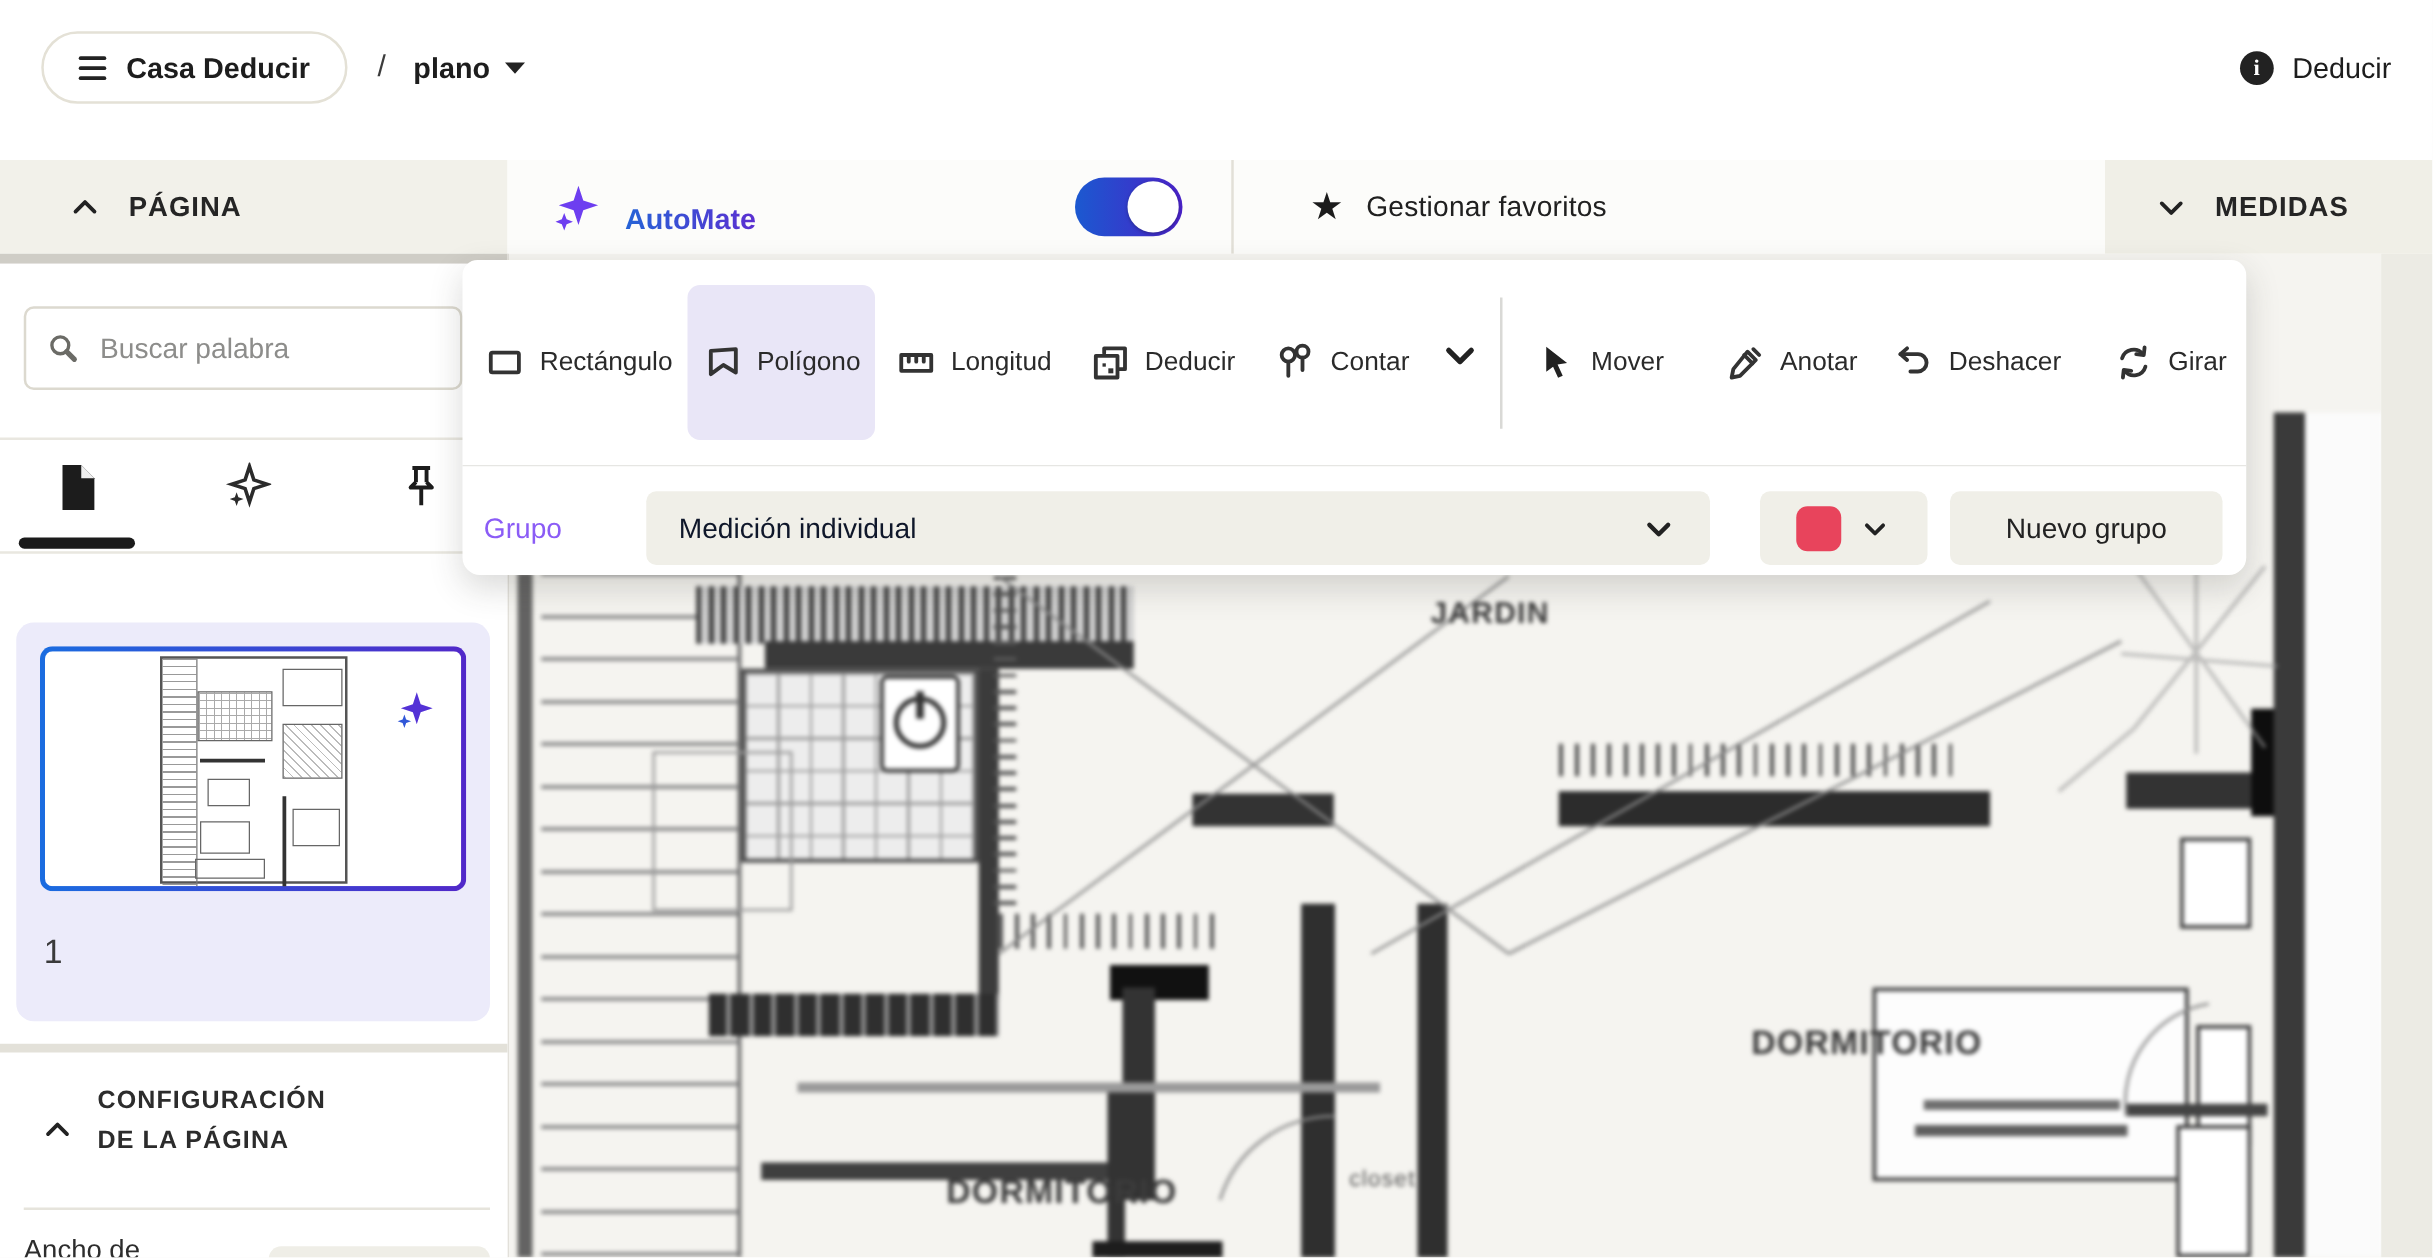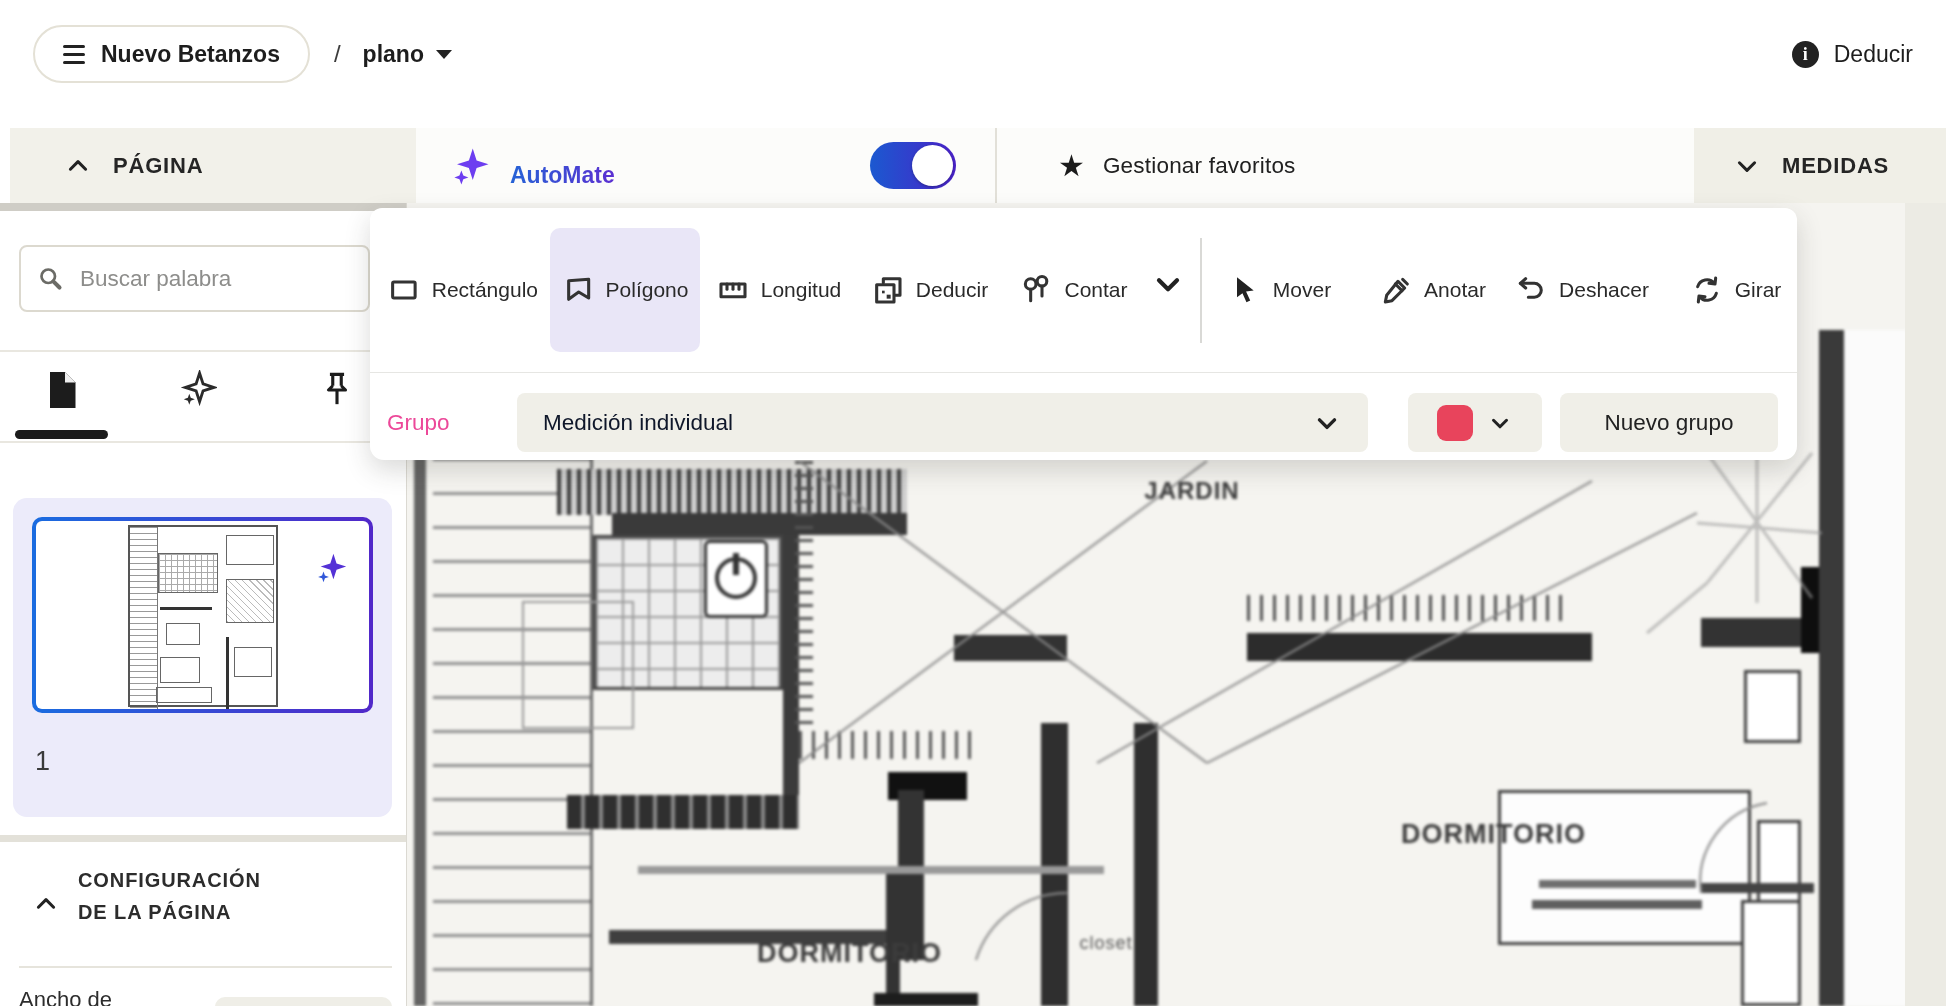--- a/index.html
+++ b/index.html
@@ -20,21 +20,21 @@
   .plano-label{font-size:23px;font-weight:700;color:#1d1d1d;}
   .tri-down{width:0;height:0;border-left:8px solid transparent;border-right:8px solid transparent;
             border-top:9px solid #222;}
   .top-right{margin-left:auto;display:flex;align-items:center;gap:15px;cursor:pointer;}
   .info-ic{width:27px;height:27px;border-radius:50%;background:#222;color:#fff;display:flex;
            align-items:center;justify-content:center;font-size:18px;font-weight:700;
            font-family:"Liberation Serif",serif;}
   .recursos{font-size:23px;font-weight:500;color:#1d1d1d;}
 
   
-  .bar2{position:absolute;left:0;top:128px;width:1946px;height:75px;display:flex;padding-left:10px;}
+  .bar2{position:absolute;left:0;top:128px;width:1946px;height:75px;display:flex;}
   .seg{display:flex;align-items:center;height:100%;}
   .seg-pagina{width:406px;background:#f2f1ea;padding-left:55px;gap:22px;cursor:pointer;}
   .seg-automate{width:579px;background:#fcfcfa;padding:0 39px 0 34px;gap:18px;}
   .seg-fav{width:699px;background:#fcfcfa;border-left:2px solid #e2e0d8;padding-left:61px;gap:18px;cursor:pointer;}
   .seg-medidas{flex:1;background:#f0efe7;padding-left:40px;gap:22px;cursor:pointer;}
   .bar-label{font-size:22px;font-weight:700;letter-spacing:.8px;color:#252525;}
   .fav-label{font-size:22.5px;font-weight:500;color:#202020;letter-spacing:.2px;}
   .automate-label{font-size:23px;font-weight:700;
         background:linear-gradient(90deg,#2563d6,#5b2fd1);
         -webkit-background-clip:text;background-clip:text;color:transparent;margin-top:20px;}
@@ -89,21 +89,21 @@
   .tool{position:absolute;top:20px;width:150px;height:124px;display:flex;
         align-items:center;justify-content:center;gap:12px;cursor:pointer;border-radius:10px;}
   .tool.selected{background:#e9e6f7;}
   .tool-label{font-size:21px;color:#2a2a2a;}
   .tool svg{display:block;}
   .tsvg{stroke:#333;stroke-width:2.3;fill:none;stroke-linecap:round;stroke-linejoin:round;}
   .tool-chevron{position:absolute;left:780px;top:58px;width:36px;height:36px;cursor:pointer;}
   .tool-divider{position:absolute;left:830px;top:30px;width:2px;height:105px;background:#d9d9d6;}
   .popup-hr{position:absolute;left:0;top:164px;width:1427px;height:1px;background:#e6e6e3;}
   .grouprow-label{position:absolute;left:17px;top:185px;height:59px;display:flex;align-items:center;
-                  font-size:22.5px;color:#ec4899;}
+                  font-size:22.5px;color:#8b5cf6;}
   .group-select{position:absolute;left:147px;top:185px;width:851px;height:59px;background:#f0efe8;
                 border-radius:8px;display:flex;align-items:center;padding:0 26px;cursor:pointer;}
   .group-select-val{font-size:22.5px;color:#0f172a;}
   .group-select svg{margin-left:auto;}
   .color-btn{position:absolute;left:1038px;top:185px;width:134px;height:59px;background:#f0efe8;
              border-radius:8px;display:flex;align-items:center;justify-content:center;gap:14px;cursor:pointer;}
   .swatch{width:36px;height:36px;border-radius:9px;}
   .newgroup-btn{position:absolute;left:1190px;top:185px;width:218px;height:59px;background:#f0efe8;
                 border-radius:8px;display:flex;align-items:center;justify-content:center;
                 font-size:22.5px;color:#222;cursor:pointer;}
@@ -113,21 +113,21 @@
 
 <div class="app">
 
   <div class="topbar">
     <div class="project-pill">
       <span class="burger">
           <span></span>
           <span></span>
           <span></span>
         </span>
-      <span class="project-name">Nuevo Betanzos</span>
+      <span class="project-name">Casa Deducir</span>
     </div>
     <span class="crumb-sep">/</span>
     <div class="plano">
       <span class="plano-label">plano</span>
       <span class="tri-down"></span>
     </div>
     <div class="top-right">
       <span class="info-ic">i</span>
       <span class="recursos">Deducir</span>
     </div>

